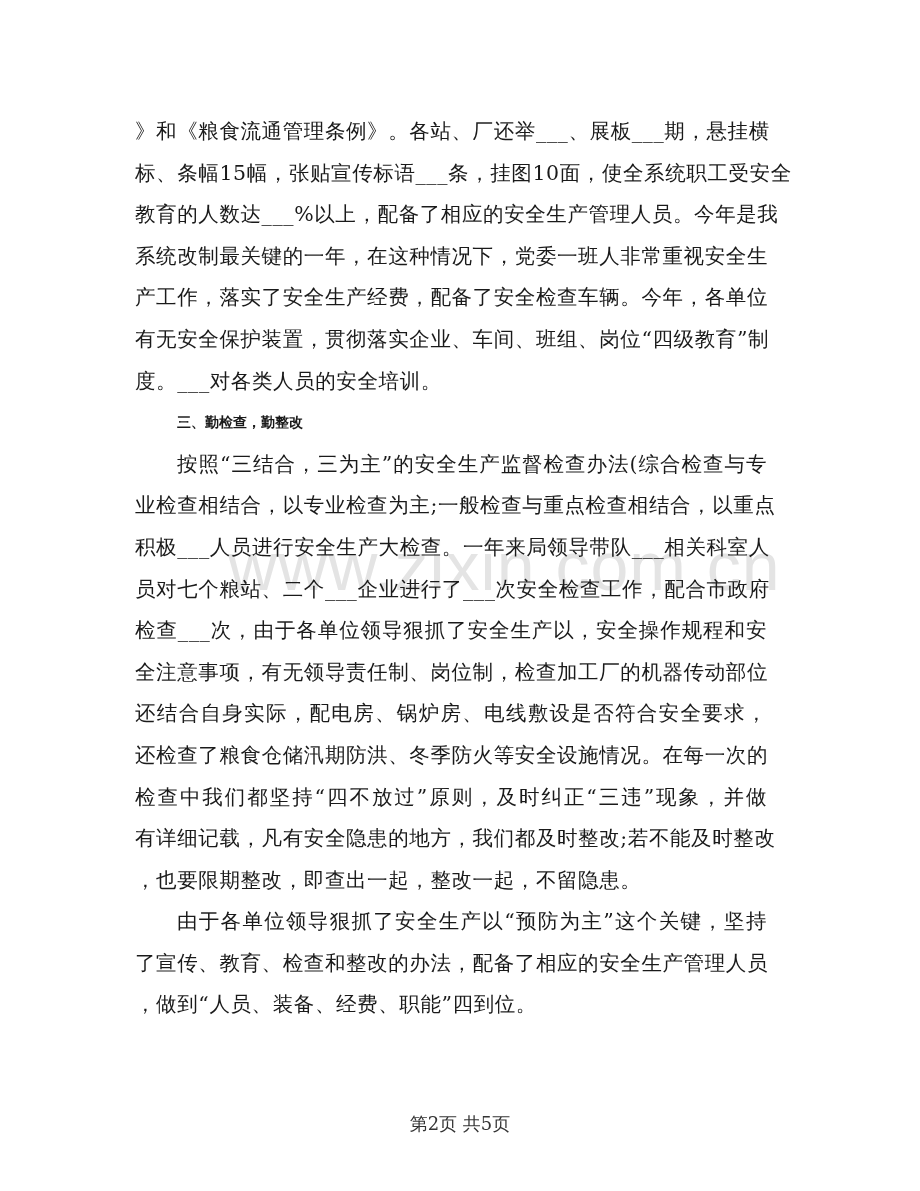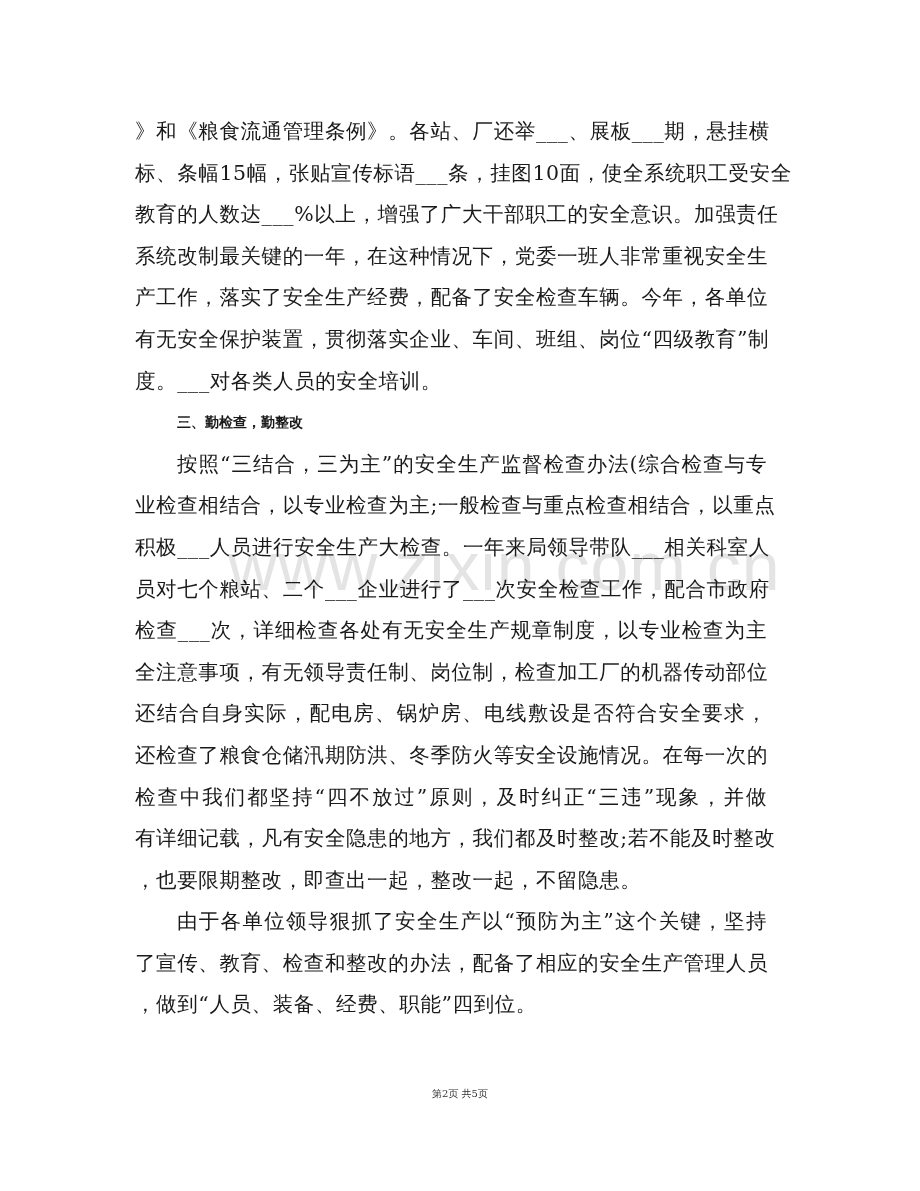--- a/index.html
+++ b/index.html
@@ -27,43 +27,43 @@
       font-family: "DejaVu Sans", "Liberation Sans", sans-serif; font-size: 14px;
     }
     .watermark {
       position: absolute; left: 228px; top: 532px;
       font-family: "Liberation Sans", "DejaVu Sans", sans-serif;
       font-size: 68px; color: #e4e4e4; letter-spacing: 1px;
       pointer-events: none; z-index: 0; line-height: 1;
     }
     .content { z-index: 1; margin-top: 24px; }
     .footer {
-      position: absolute; left: 0; width: 920px; top: 1087px; text-align: center;
-      font-size: 10px; color: #333;
+      position: absolute; left: 0; width: 920px; top: 1112px; text-align: center;
+      font-size: 18px; color: #333;
     }
   </style>
 </head>
 <body>
 
 <div class="page">
   <div class="watermark">www.zixin.com.cn</div>
   <div class="content">
     <div class="line">》和《粮食流通管理条例》。各站、厂还举___、展板___期，悬挂横</div>
     <div class="line">标、条幅15幅，张贴宣传标语___条，挂图10面，使全系统职工受安全</div>
-    <div class="line">教育的人数达___%以上，增强了广大干部职工的安全意识。加强责任</div>
+    <div class="line">教育的人数达___%以上，配备了相应的安全生产管理人员。今年是我</div>
     <div class="line">系统改制最关键的一年，在这种情况下，党委一班人非常重视安全生</div>
     <div class="line">产工作，落实了安全生产经费，配备了安全检查车辆。今年，各单位</div>
     <div class="line">有无安全保护装置，贯彻落实企业、车间、班组、岗位“四级教育”制</div>
     <div class="line last">度。___对各类人员的安全培训。</div>
     <div class="line heading indent">三、勤检查，勤整改</div>
     <div class="line indent">按照“三结合，三为主”的安全生产监督检查办法(综合检查与专</div>
     <div class="line">业检查相结合，以专业检查为主;一般检查与重点检查相结合，以重点</div>
     <div class="line">积极___人员进行安全生产大检查。一年来局领导带队___相关科室人</div>
     <div class="line">员对七个粮站、二个___企业进行了___次安全检查工作，配合市政府</div>
-    <div class="line">检查___次，详细检查各处有无安全生产规章制度，以专业检查为主</div>
+    <div class="line">检查___次，由于各单位领导狠抓了安全生产以，安全操作规程和安</div>
     <div class="line">全注意事项，有无领导责任制、岗位制，检查加工厂的机器传动部位</div>
     <div class="line">还结合自身实际，配电房、锅炉房、电线敷设是否符合安全要求，</div>
     <div class="line">还检查了粮食仓储汛期防洪、冬季防火等安全设施情况。在每一次的</div>
     <div class="line">检查中我们都坚持“四不放过”原则，及时纠正“三违”现象，并做</div>
     <div class="line">有详细记载，凡有安全隐患的地方，我们都及时整改;若不能及时整改</div>
     <div class="line last">，也要限期整改，即查出一起，整改一起，不留隐患。</div>
     <div class="line indent">由于各单位领导狠抓了安全生产以“预防为主”这个关键，坚持</div>
     <div class="line">了宣传、教育、检查和整改的办法，配备了相应的安全生产管理人员</div>
     <div class="line last">，做到“人员、装备、经费、职能”四到位。</div>
   </div>

